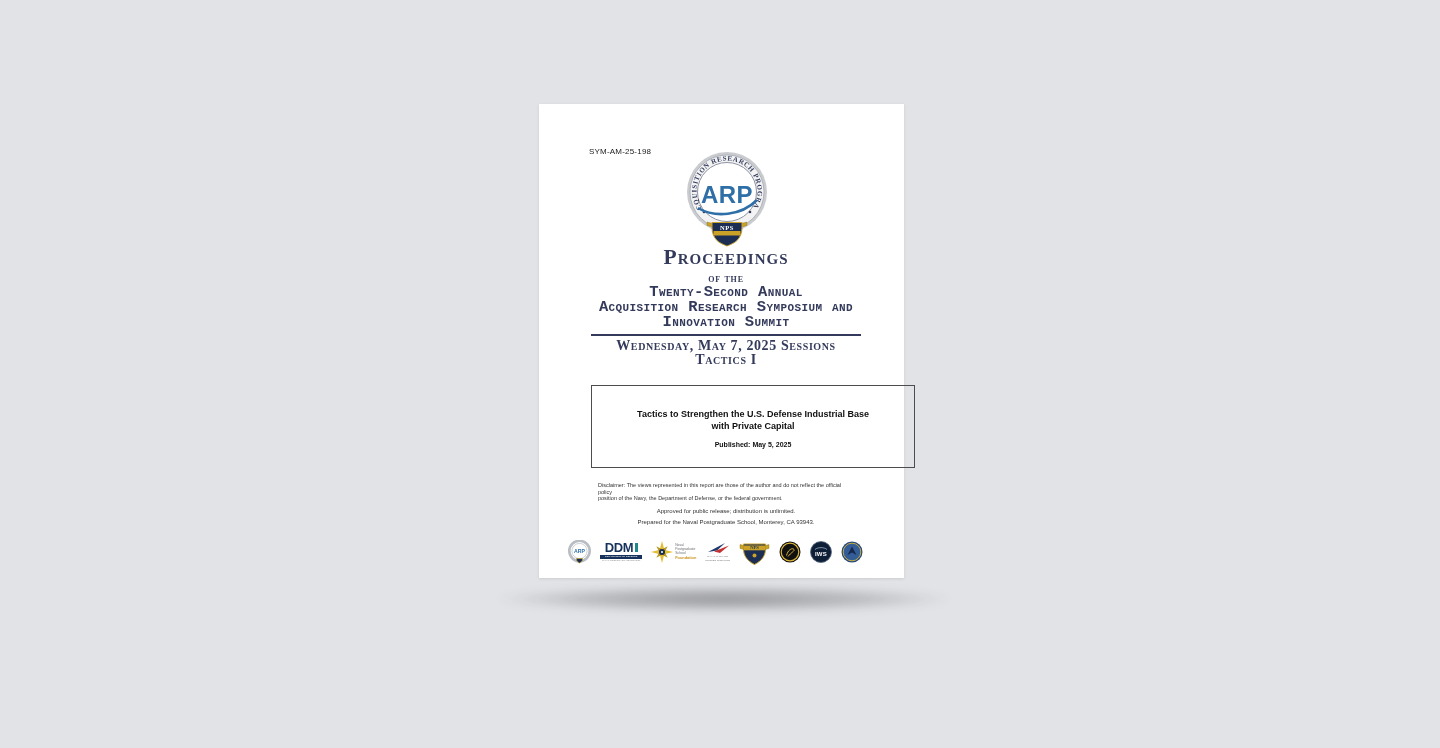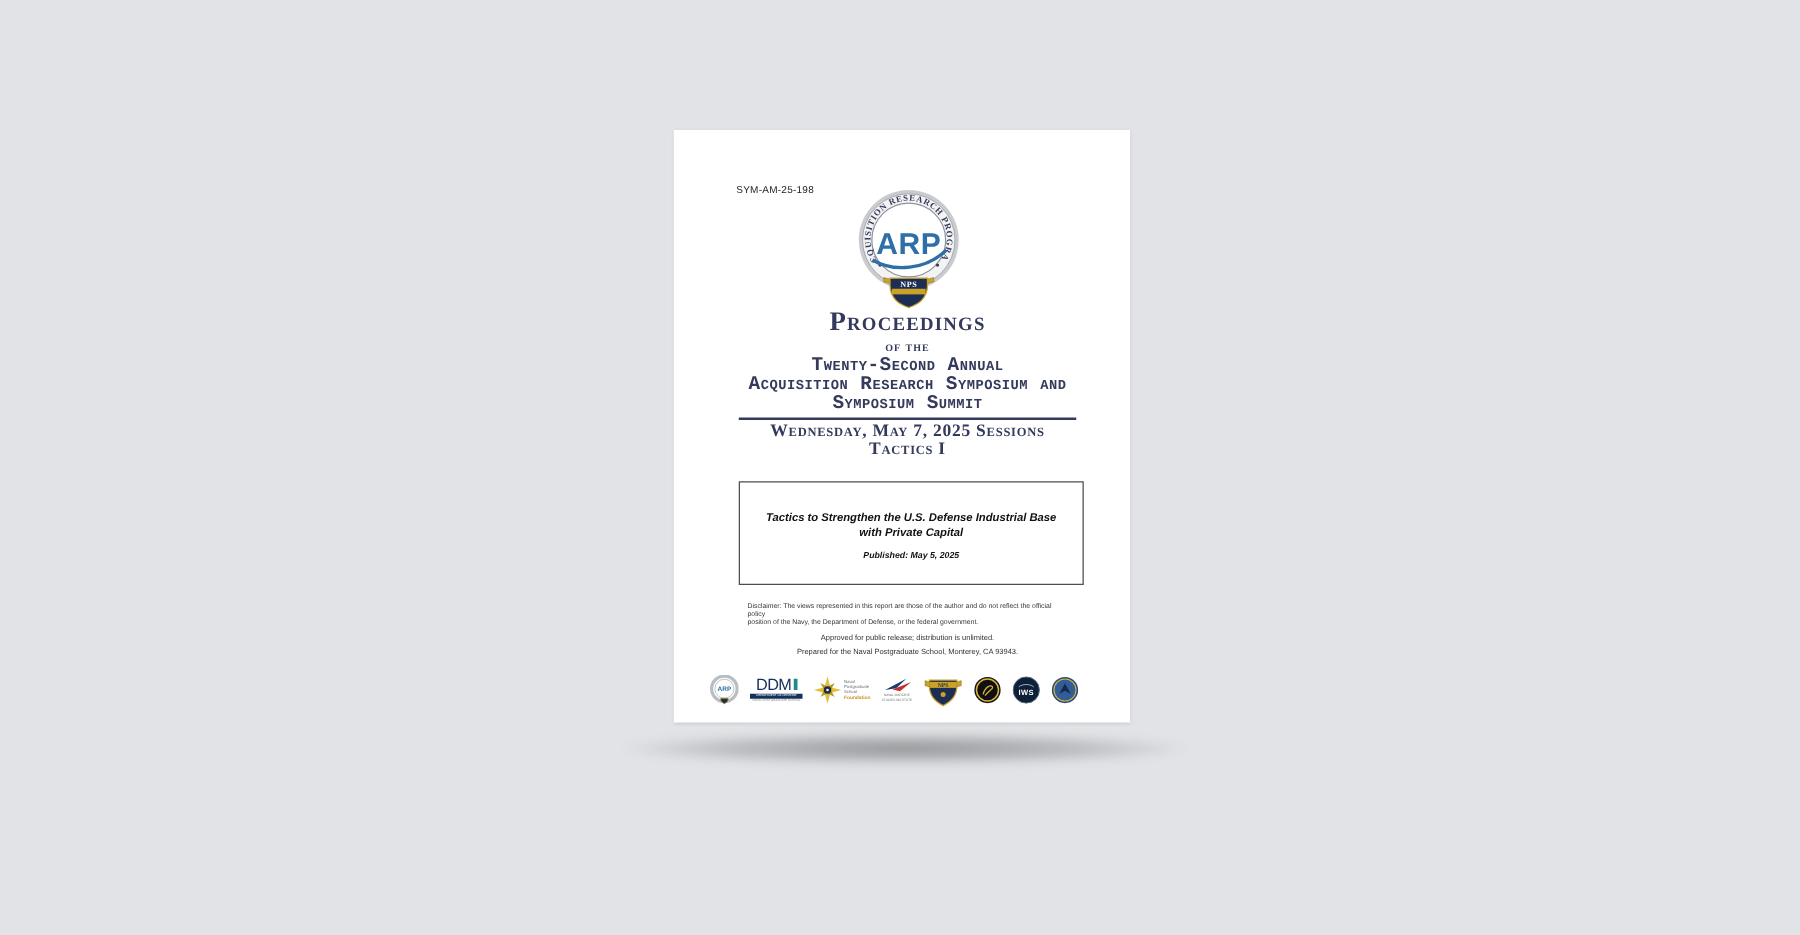--- a/index.html
+++ b/index.html
@@ -32,43 +32,43 @@
     text-align:center; color:#343a5b;
     font-family:"Liberation Serif", serif; font-variant:small-caps; white-space:nowrap;
   }
   .mast-line-lg { font-size:21.5px; line-height:20px; letter-spacing:1px; font-weight:600; }
   .mast-line-xs { font-size:11px;   line-height:14px; letter-spacing:0.8px; font-weight:600; margin-top:4px; }
   .mast-line-md { font-size:15.5px; line-height:15px; letter-spacing:0.4px; font-weight:600;font-family:Liberation Mono, monospace; }
   .mast-rule { border:none; border-top:2px solid #343a5b; margin:4px 0 3px 0; }
   .mast-line-sm { font-size:14px; line-height:14px; letter-spacing:0.6px; font-weight:600; }
 
   .title-box {
-    position:absolute; left:0; top:281px; width:276px; height:83px;
-    border:1px solid #4d4d4d; text-align:center; padding-top:23px;font-style:italic;
+    position:absolute; left:0; top:281px; width:324px; height:83px;
+    border:1px solid #4d4d4d; text-align:center; padding-top:23px;
   }
   .title-box .paper-title { font-size:9px; font-weight:bold; color:#111; line-height:11.5px; letter-spacing:0; }
   .title-box .published   { font-size:7px; font-weight:bold; color:#111; margin-top:9px; }
 
   .disclaimer {
     position:absolute; left:7px; top:378px; width:257px;
     font-size:5.5px; line-height:6.6px; color:#333; text-align:left;
   }
   .release  { position:absolute; left:0; top:404px; width:100%; text-align:center; font-size:6px; color:#333; }
   .prepared { position:absolute; left:0; top:415px; width:100%; text-align:center; font-size:6px; color:#333; }
 
   .logo-row {
     position:absolute; left:0; top:432px; width:100%; height:32px;
     display:flex; align-items:center; justify-content:center; gap:9px;
     transform:translateX(-6px);
   }
   .logo-row > div { display:flex; align-items:center; }
 
   .ddm-logo { flex-direction:column; align-items:center; }
   .ddm-word { display:flex; align-items:center; }
-  .ddm-text { font-size:13px; font-weight:400; color:#16325c; letter-spacing:-0.4px; line-height:12px; font-family:"Liberation Sans",sans-serif; }
+  .ddm-text { font-size:13px; font-weight:700; color:#16325c; letter-spacing:-0.4px; line-height:12px; font-family:"Liberation Sans",sans-serif; }
   .ddm-accent { width:3px; height:9px; background:#1f8a8a; margin-left:1.5px; }
   .ddm-bar { width:42px; height:4px; background:#16325c; color:#fff; font-size:2.4px; line-height:4px; text-align:center; overflow:hidden; margin-top:1px; }
   .ddm-sub { font-size:2.4px; color:#8a8a8a; line-height:3.2px; text-align:center; }
 
   .npsf-logo { gap:2px; }
   .npsf-text { display:flex; flex-direction:column; justify-content:center; }
   .npsf-line { font-size:3.4px; line-height:3.9px; color:#6b6f76; }
   .npsf-foundation { font-size:3.9px; line-height:4.6px; color:#c9921e; font-weight:bold; }
 
   .nwsi-logo { flex-direction:column; align-items:center; }
@@ -109,21 +109,21 @@
     </svg>
   </div>
 
   <div class="inner">
 
     <div class="masthead">
       <div class="mast-line-lg">Proceedings</div>
       <div class="mast-line-xs">of the</div>
       <div class="mast-line-md">Twenty-Second Annual</div>
       <div class="mast-line-md">Acquisition Research Symposium and</div>
-      <div class="mast-line-md">Symposium Summit</div>
+      <div class="mast-line-md">Innovation Summit</div>
       <hr class="mast-rule">
       <div class="mast-line-sm">Wednesday, May 7, 2025 Sessions</div>
       <div class="mast-line-sm">Tactics I</div>
     </div>
 
     <div class="title-box">
       <div class="paper-title">Tactics to Strengthen the U.S. Defense Industrial Base</div>
       <div class="paper-title">with Private Capital</div>
       <div class="published">Published: May 5, 2025</div>
     </div>

